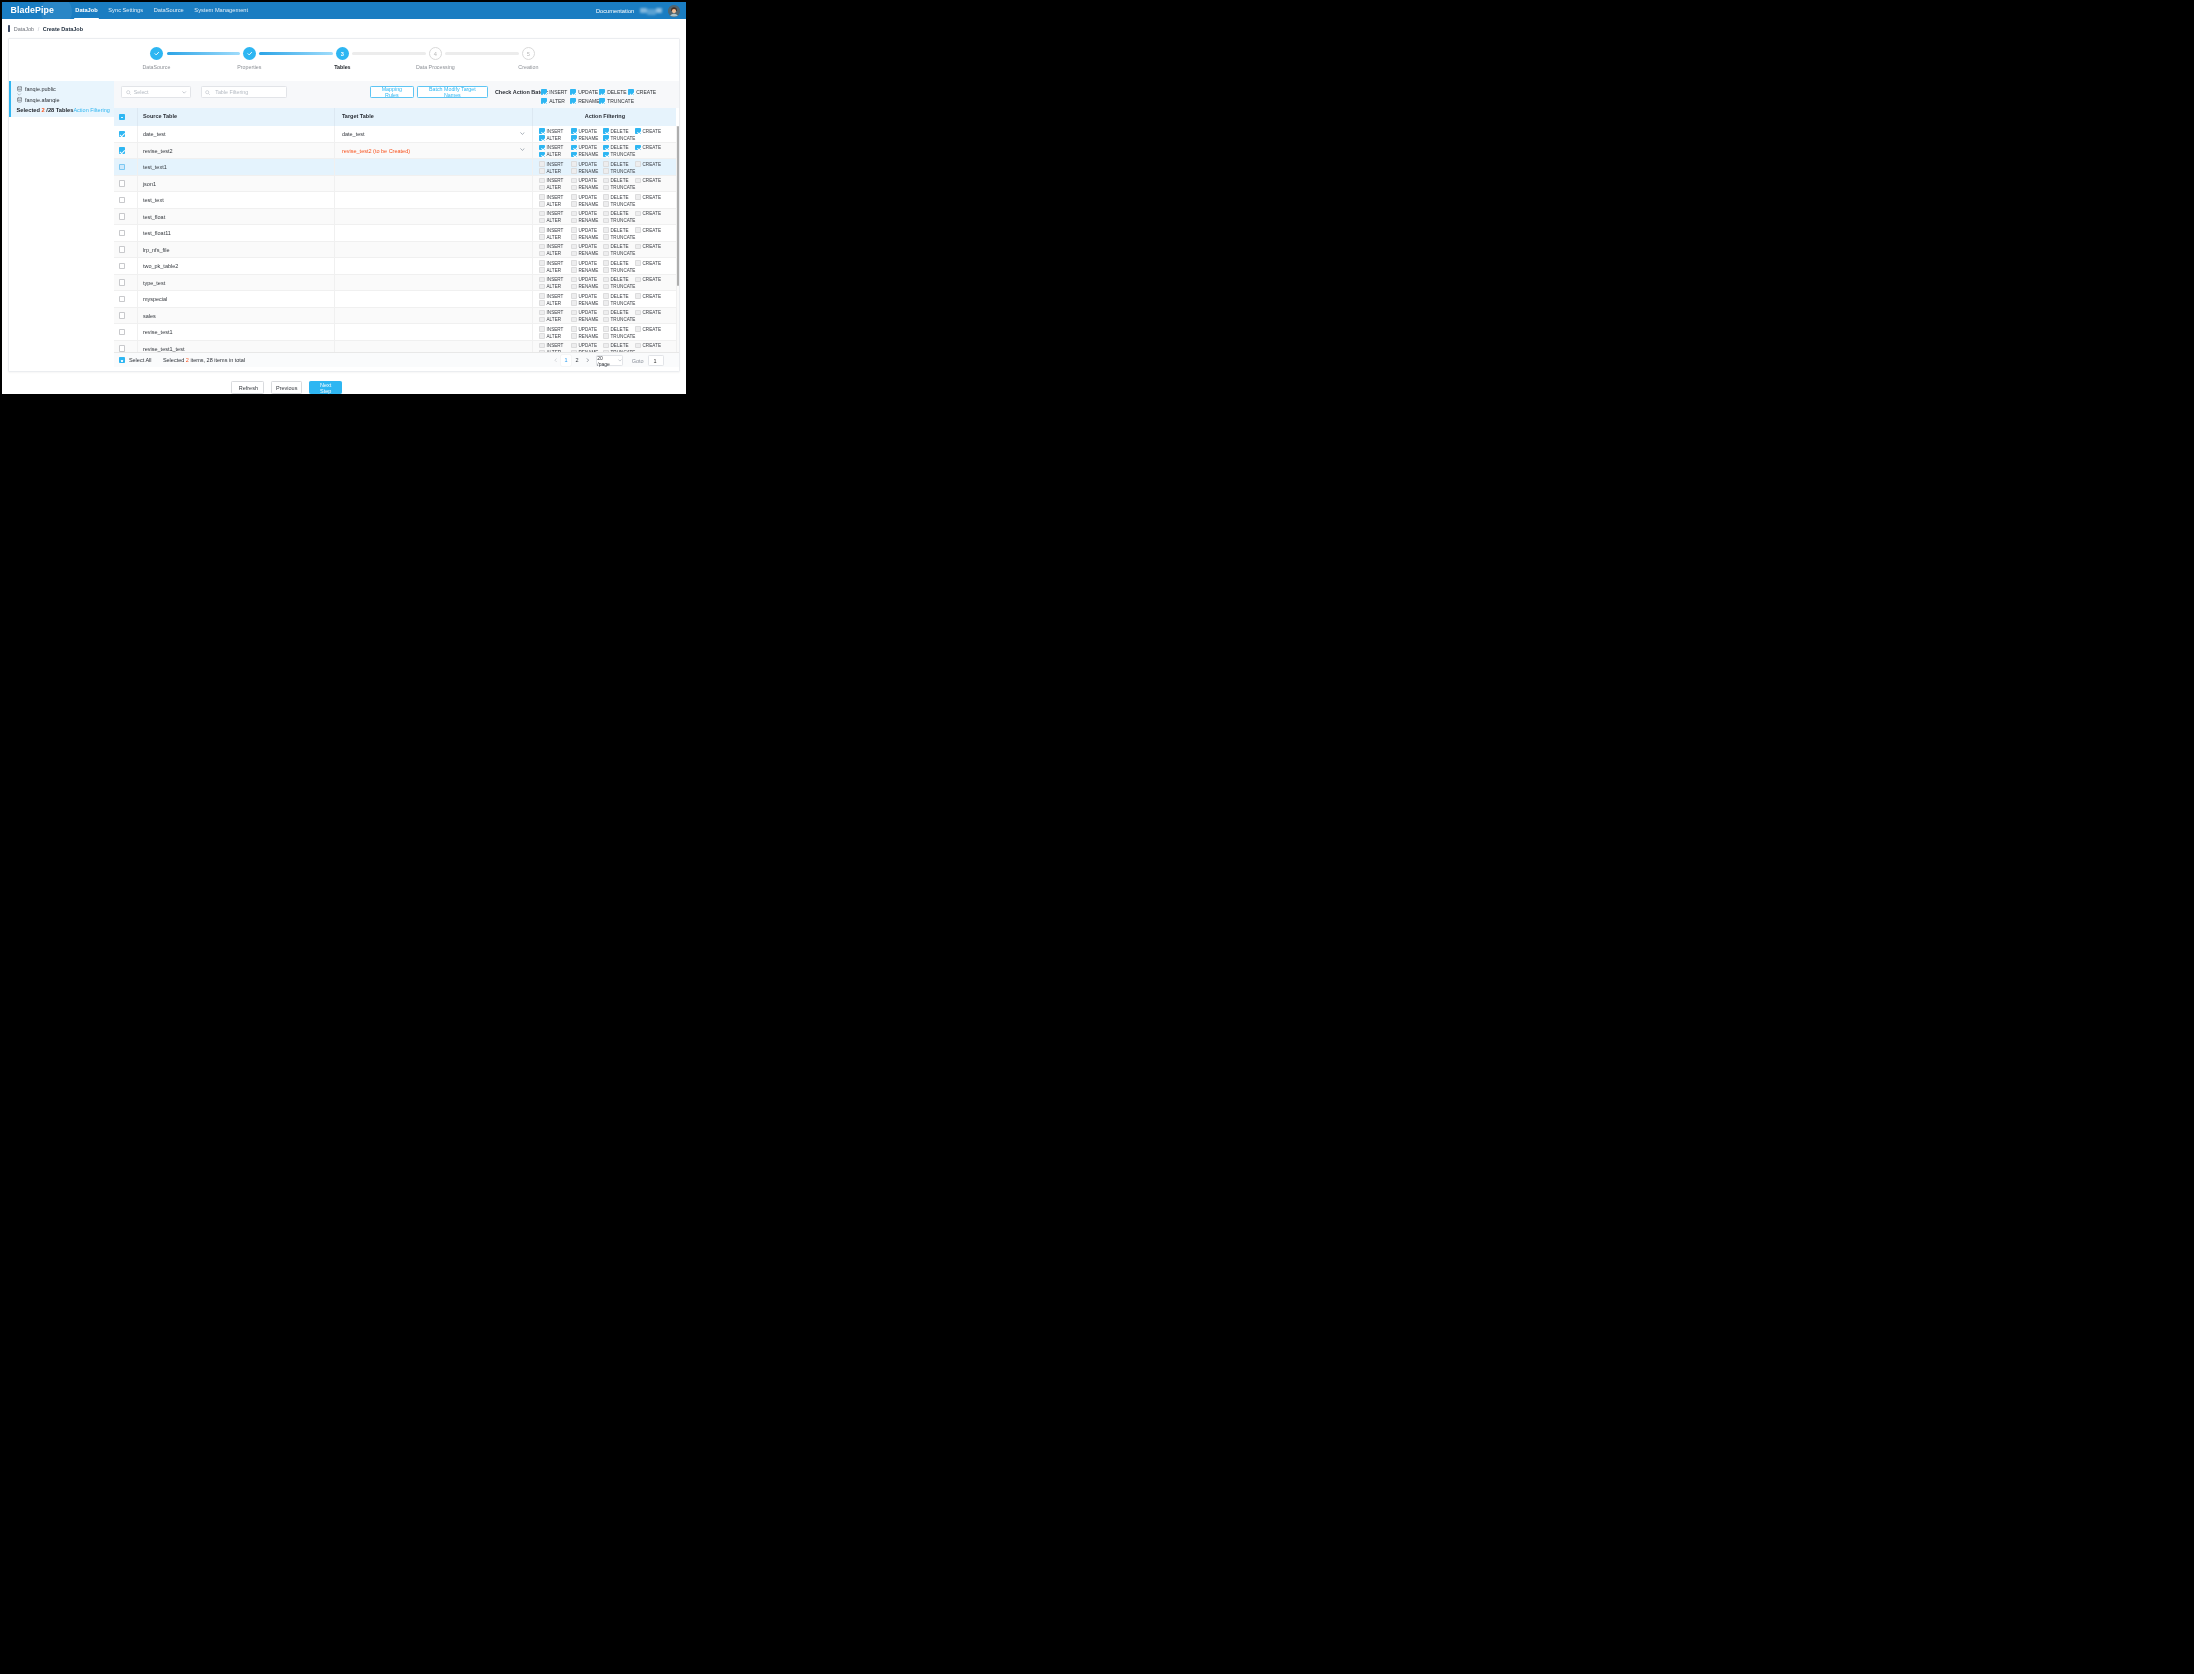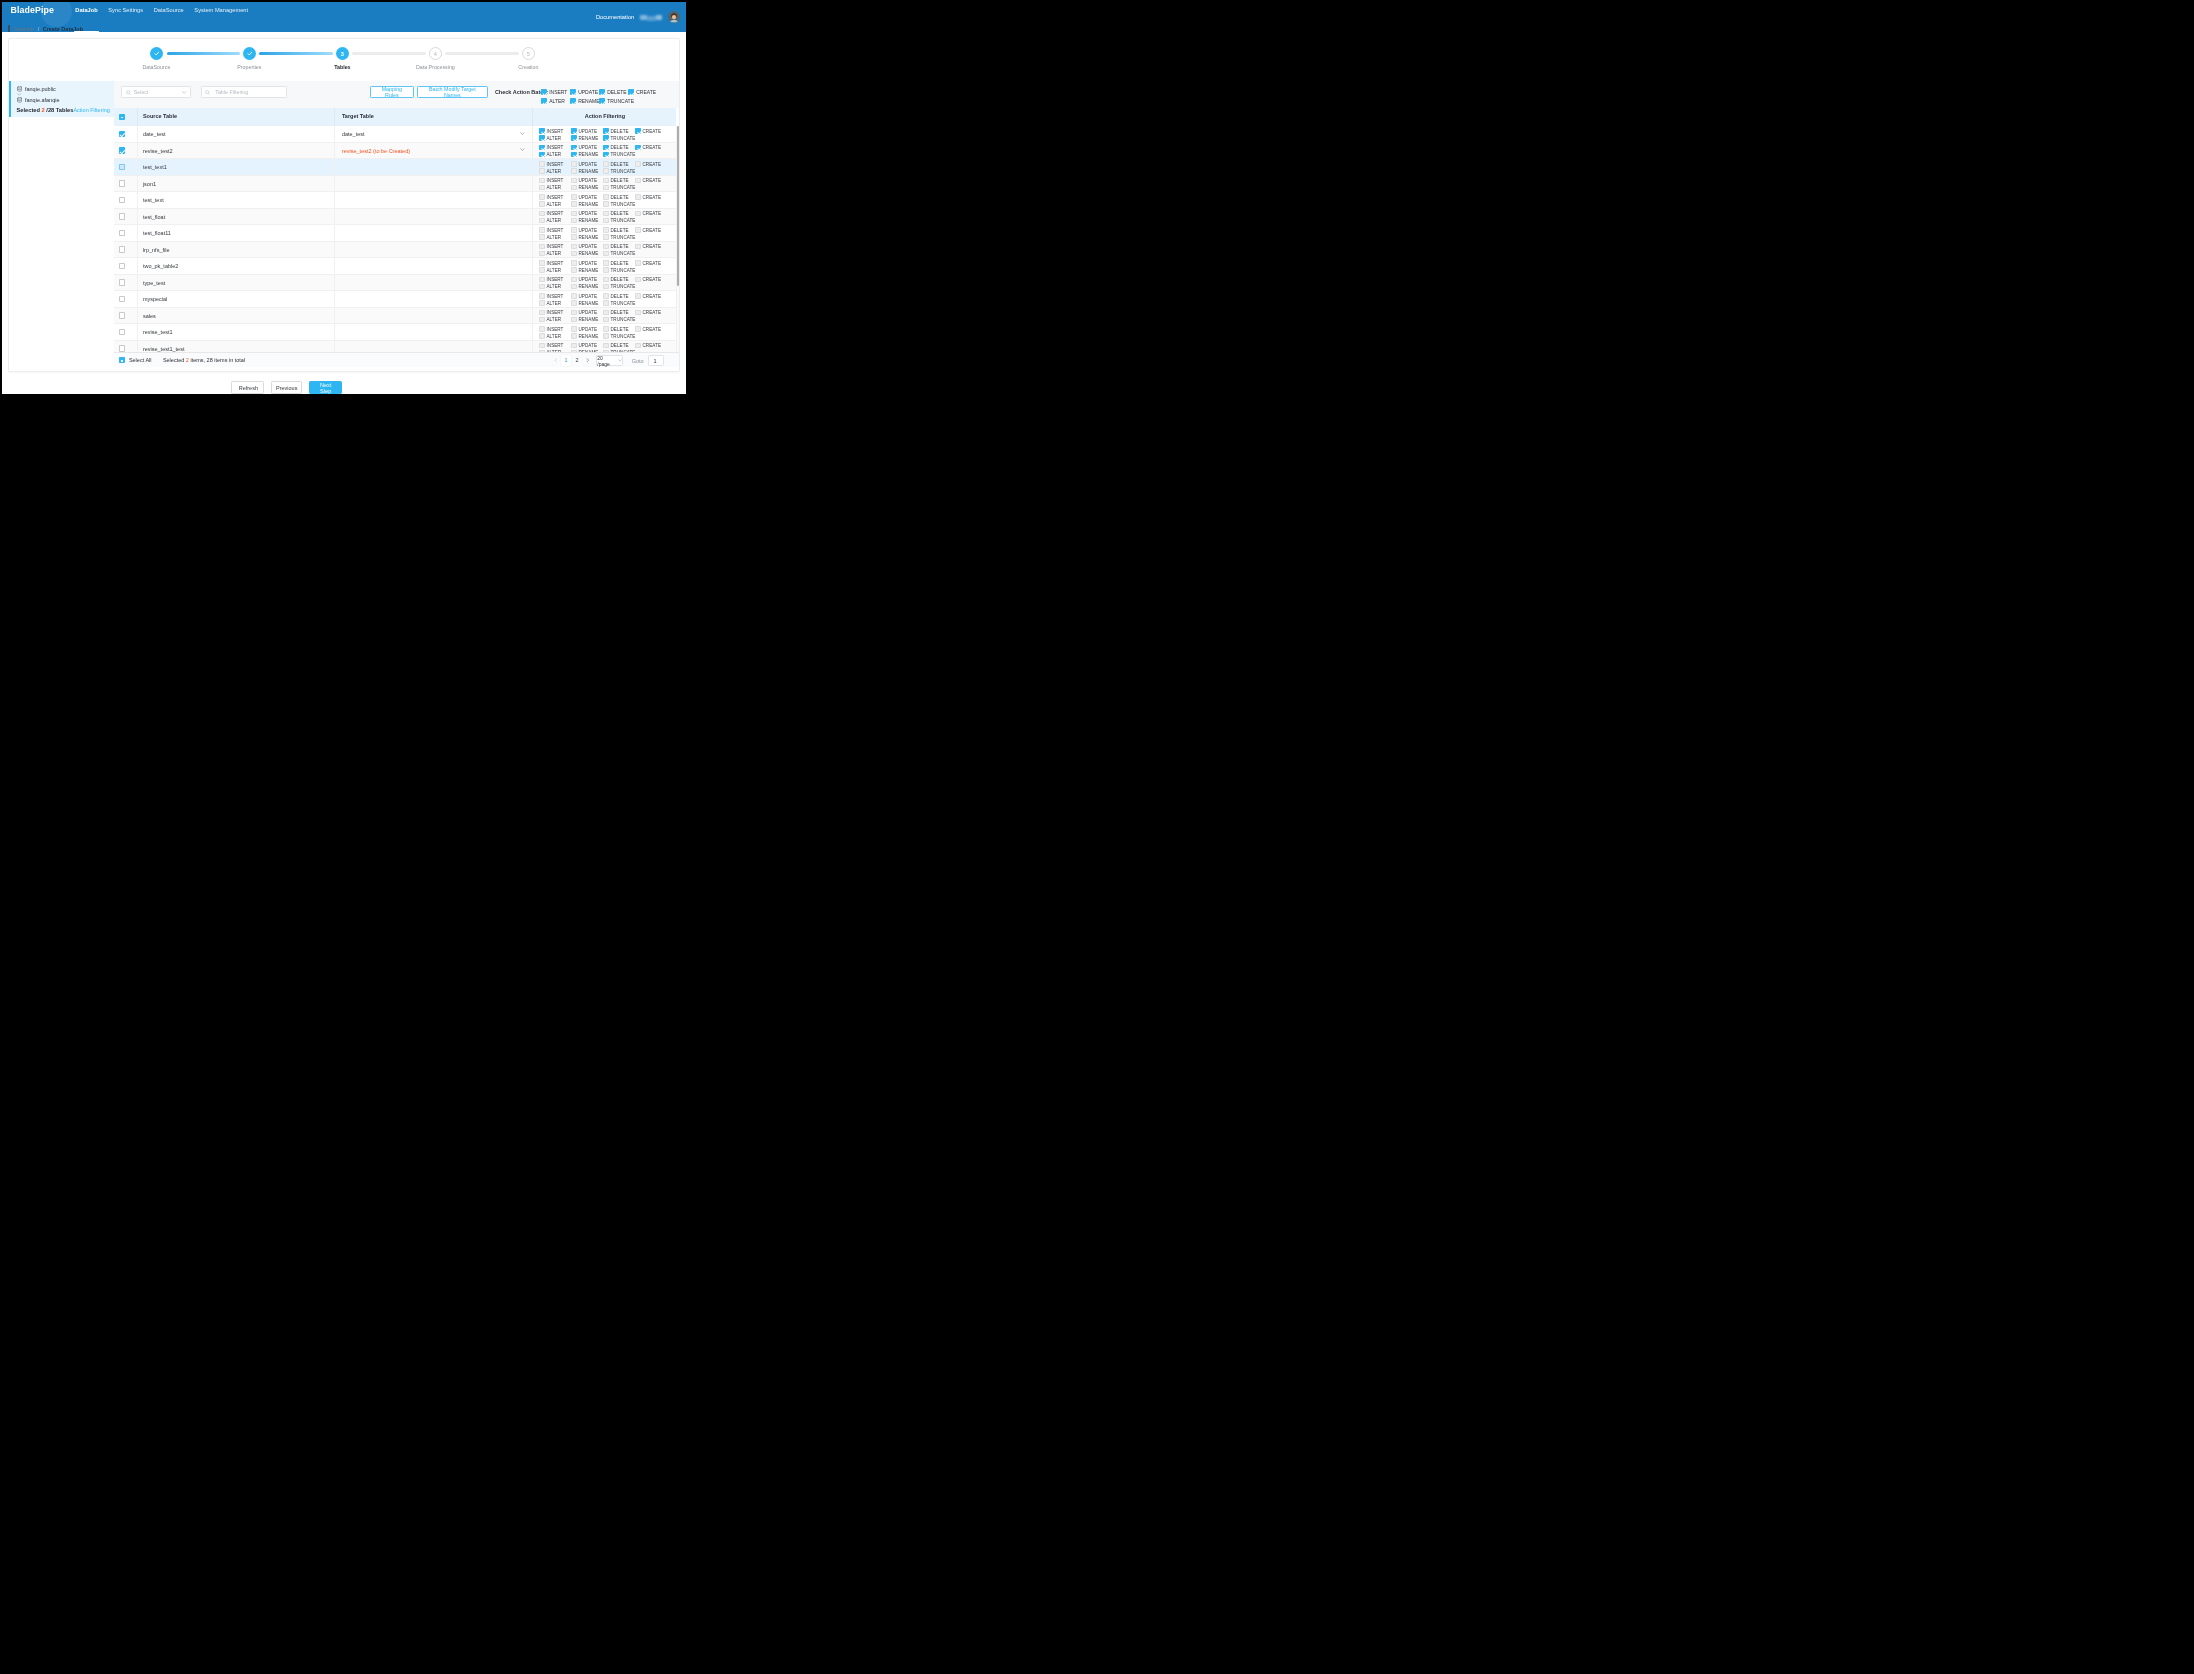--- a/index.html
+++ b/index.html
@@ -1,21 +1,21 @@
 <!DOCTYPE html>
 <html style="font-size:7px"><head>
 <meta charset="utf-8">
 <style>
   html,body{margin:0;padding:0}
   body{width:688px;height:399px;background:#000;position:relative;overflow:hidden;
        font-family:"Liberation Sans", sans-serif;}
   .screen{position:absolute;left:2.2px;top:2.2px;width:684px;height:392px;background:#fff;overflow:hidden}
 
   
-  .topbar{position:absolute;left:0;top:0;right:0;height:30px;background:#1a7dc2;display:flex;align-items:stretch}
+  .topbar{position:absolute;left:0;top:0;right:0;height:17px;background:#1a7dc2;display:flex;align-items:stretch}
   .logo{color:#fff;font-weight:800;font-size:8.8px;letter-spacing:0.1px;line-height:16px;padding-left:8.3px;width:56px;position:relative;font-style:normal}
   .logo::after{content:"";position:absolute;left:39px;top:-6.1px;width:31px;height:31px;border-radius:50%;background:rgba(255,255,255,.07)}
   .nav{display:flex;margin-left:3.5px}
   .nav-item{position:relative;color:rgba(255,255,255,.88);font-size:5.7px;line-height:16px;padding:0 5.3px;cursor:pointer}
   .nav-item.active{color:#fff;font-weight:700}
   .nav-item.active::after{content:"";position:absolute;left:4.4px;right:4.4px;bottom:0;height:1.3px;background:#fff;border-radius:0.4px}
   .topbar-right{margin-left:auto;display:flex;align-items:center;gap:5.7px;padding-right:6.6px}
   .doc-link{color:#fff;font-size:5.7px;cursor:pointer}
   .user-blur{position:relative;width:22px;height:7px;filter:blur(0.9px)}
   .user-blur i{position:absolute;top:0.9px;height:5.3px;background:rgba(255,255,255,.45);border-radius:0.9px}

